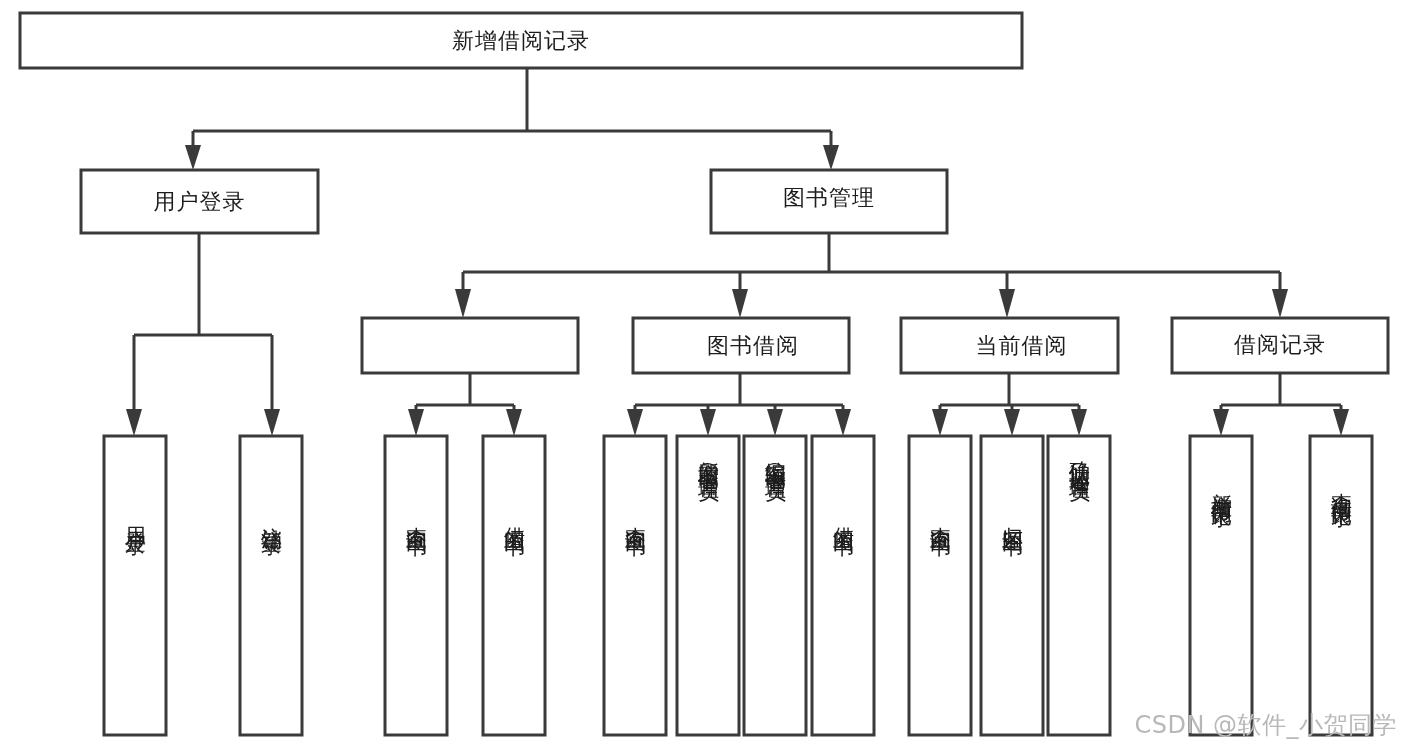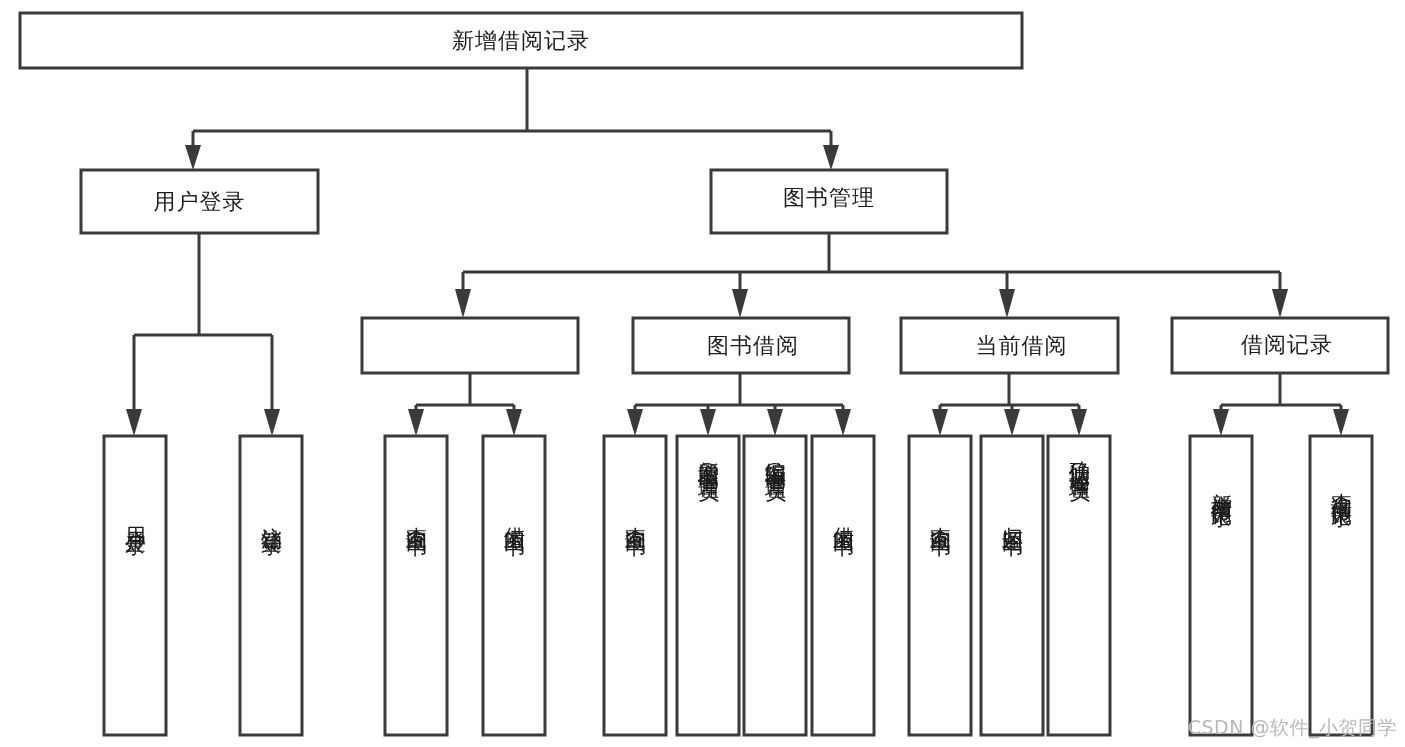--- a/index.html
+++ b/index.html
@@ -68,21 +68,21 @@
     color: #1c1c1c;
     letter-spacing: 1px;
     pointer-events: none;
     white-space: nowrap;
   }
   #watermark {
     position: absolute;
     right: 8px;
     bottom: 6px;
     font-family: "DejaVu Sans", "Liberation Sans", sans-serif;
-    font-size: 19px;
+    font-size: 24px;
     color: #b8b8b8;
     letter-spacing: 0.5px;
     white-space: nowrap;
   }
 </style>
 </head>
 <body>
 
 <div id="diagram-root">
 
@@ -204,21 +204,21 @@
 
 
   <div class="hbox-label" style="left:633px; top:318px; width:216px; height:55px;margin-left:12px;">
     <span>图书借阅</span>
   </div>
 
   <div class="hbox-label" style="left:913px; top:318px; width:217px; height:55px;">
     <span>当前借阅</span>
   </div>
 
-  <div class="hbox-label" style="left:1172px; top:318px; width:216px; height:54px;margin-left:7px;">
+  <div class="hbox-label" style="left:1172px; top:318px; width:216px; height:54px;">
     <span>借阅记录</span>
   </div>
 
   <div class="leaf-label-wrap" style="left:104px; top:436px; width:62px; height:299px; padding-top:74px;">
     <span class="leaf-label">用户登录</span>
   </div>
   <div class="leaf-label-wrap" style="left:240px; top:436px; width:62px; height:299px; padding-top:74px;">
     <span class="leaf-label">注销登录</span>
   </div>
 

